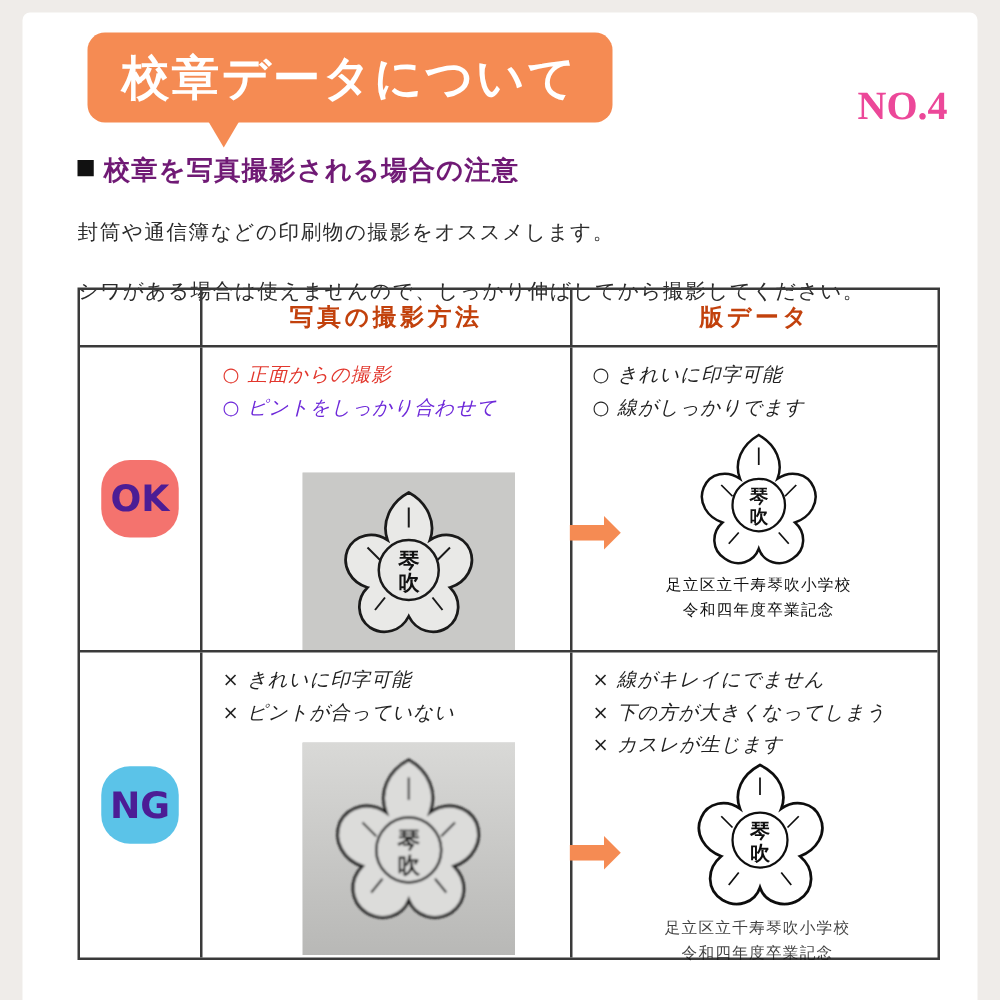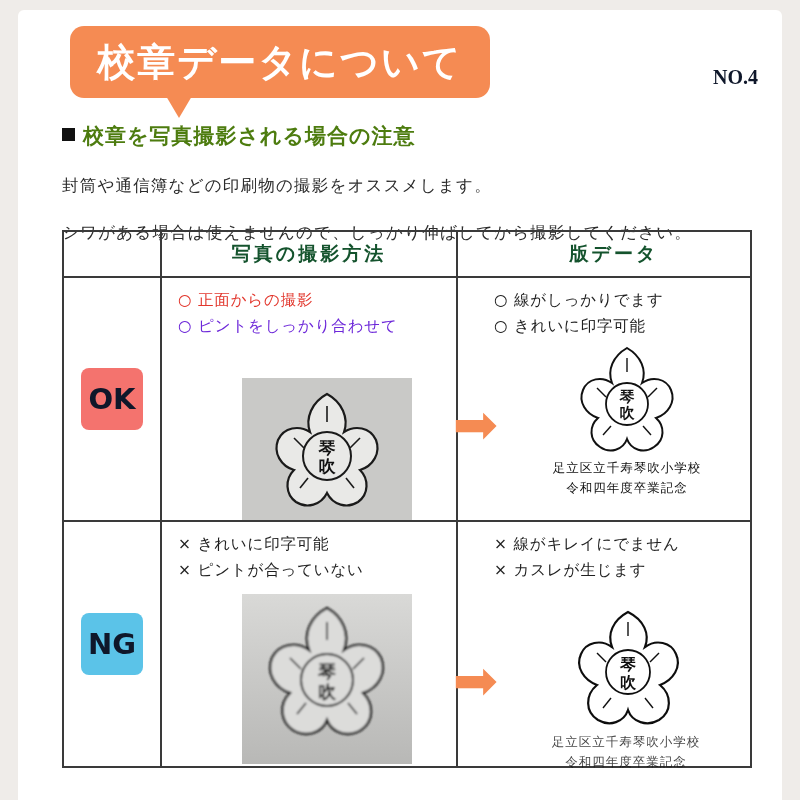--- a/index.html
+++ b/index.html
@@ -56,37 +56,37 @@
     color: #ffffff;
     font-size: 38px;
     font-weight: bold;
     letter-spacing: 2px;
     font-family: "DejaVu Sans", sans-serif;
   }
   .doc-no {
     position: absolute;
     right: 24px;
     top: 56px;
-    font-size: 20px;
+    font-size: 32px;
     font-weight: bold;
-    color: #0f172a;
+    color: #ec4899;
     font-family: "Liberation Serif", serif;
   }
 
   
   .lead {
     position: absolute;
     left: 44px;
     top: 112px;
     width: 690px;
   }
   .lead-head {
     font-size: 21px;
     font-weight: bold;
-    color: #4d7c0f;
+    color: #701a75;
     font-family: "DejaVu Sans", sans-serif;
     letter-spacing: 1px;
   }
   .lead-head .sq {
     display: inline-block;
     width: 13px;
     height: 13px;
     background: #111;
     margin-right: 8px;
     vertical-align: 2px;
@@ -134,39 +134,38 @@
   .c-photo {
     width: 296px;
     box-sizing: border-box;
     border-right: 2px solid #3a3a3a;
     position: relative;
   }
   .c-data {
     flex: 1;
     box-sizing: border-box;
     position: relative;
-    margin-left: 20px;
   }
   .th-photo, .th-data {
     display: flex;
     align-items: center;
     justify-content: center;
     font-size: 19px;
     font-weight: bold;
     letter-spacing: 3px;
-    color: #14532d;
+    color: #c2410c;
     font-family: "DejaVu Sans", sans-serif;
     height: 100%;
   }
 
   .badge {
     width: 62px;
     height: 62px;
-    border-radius: 8px;
-    color: #0f172a;
+    border-radius: 23px;
+    color: #4c1d95;
     font-size: 29px;
     font-weight: bold;
     display: flex;
     align-items: center;
     justify-content: center;
     font-family: "DejaVu Sans", sans-serif;
     letter-spacing: 0px;
   }
   .badge.ok { background: #f4736e; }
   .badge.ng { background: #5bc3e8; }
@@ -177,20 +176,21 @@
     top: 12px;
     right: 8px;
   }
   .bullets div {
     font-size: 15.5px;
     letter-spacing: 0.8px;
     margin-bottom: 5px;
     color: #1f1f1f;
     font-family: "DejaVu Sans", sans-serif;
     white-space: nowrap;
+    font-style: italic;
   }
   .bullets div.red { color: #e2372d; }
   .bullets div.pink { color: #6d28d9; }
 
   
   .photo {
     position: absolute;
     left: 80px;
     top: 100px;
     width: 170px;
@@ -295,22 +295,22 @@
             <text x="85" y="76" font-size="17" text-anchor="middle" fill="#111" font-family="DejaVu Sans, sans-serif" font-weight="bold">琴</text>
             <text x="85" y="94" font-size="17" text-anchor="middle" fill="#111" font-family="DejaVu Sans, sans-serif" font-weight="bold">吹</text>
           </svg>
         </div>
 
         <div class="arrow" style="right:-42px; top:120px;">➡</div>
       </div>
 
       <div class="c-data">
         <div class="bullets">
+          <div>○ きれいに印字可能</div>
           <div>○ 線がしっかりでます</div>
-          <div>○ きれいに印字可能</div>
         </div>
 
         <div class="crest" style="left:84px; top:62px;">
           <svg width="130" height="120" viewBox="0 0 130 120">
             <g fill="#ffffff" stroke="#111" stroke-width="2">
               <path d="M65 8 C51 16 45 30 50 43 C40 36 26 38 21 50 C16 62 24 74 36 78 C27 86 27 100 38 107 C48 114 61 110 65 99 C69 110 82 114 92 107 C103 100 103 86 94 78 C106 74 114 62 109 50 C104 38 90 36 80 43 C85 30 79 16 65 8 Z"></path>
             </g>
             <g fill="none" stroke="#111" stroke-width="1.4">
               <path d="M65 18 L65 32"></path>
               <path d="M35 48 L44 57"></path>
@@ -366,20 +366,21 @@
             </g>
           </svg>
         </div>
 
         <div class="arrow" style="right:-42px; top:132px;">➡</div>
       </div>
 
       <div class="c-data">
         <div class="bullets">
           <div>× 線がキレイにでません</div>
+          <div>× 下の方が大きくなってしまう</div>
           <div>× カスレが生じます</div>
         </div>
 
         <div class="crest" style="left:80px; top:84px;">
           <svg width="140" height="126" viewBox="0 0 140 126">
             <defs>
                 <filter id="soft">
                   <feGaussianBlur stdDeviation="0.5"></feGaussianBlur>
                 </filter>
               </defs>

